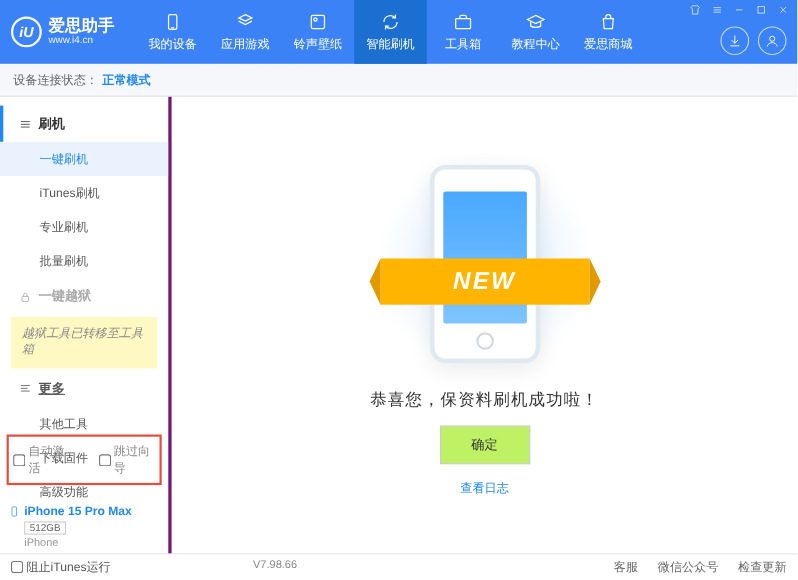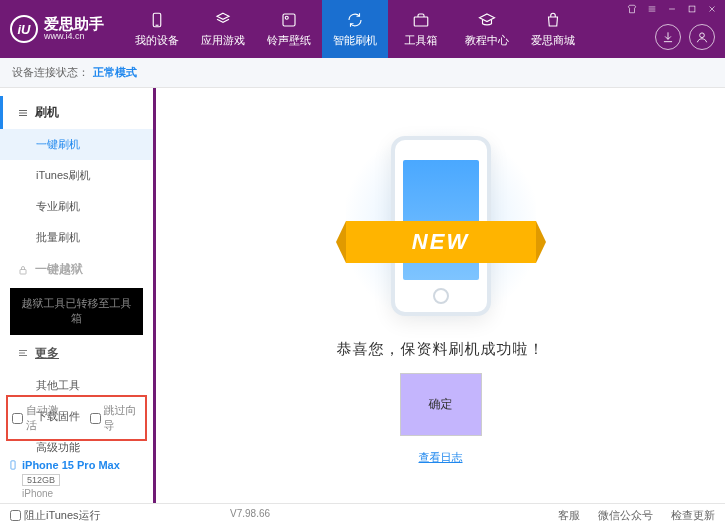--- a/index.html
+++ b/index.html
@@ -1,19 +1,19 @@
 <!DOCTYPE html>
 <html><head>
 <meta charset="utf-8">
 <style>
 * { margin: 0; padding: 0; box-sizing: border-box; font-family: "Microsoft YaHei", Arial, sans-serif; }
 body { width: 725px; height: 527px; background: #fff; overflow: hidden; }
 
 
-.header { height: 58px; background: #701a75; display: flex; align-items: center; padding: 0 10px; position: relative; }
+.header { height: 58px; background: #3b82f6; display: flex; align-items: center; padding: 0 10px; position: relative; }
 .logo-area { display: flex; align-items: center; gap: 6px; padding-right: 20px; }
 .logo-circle { width: 28px; height: 28px; border: 2px solid #fff; border-radius: 50%; display: flex; align-items: center; justify-content: center; color: #fff; font-weight: bold; font-size: 13px; font-style: italic; }
 .logo-text { color: #fff; }
 .logo-title { font-size: 15px; font-weight: bold; line-height: 1.1; }
 .logo-url { font-size: 9px; opacity: 0.9; line-height: 1.1; }
 
 .navs { display: flex; height: 100%; }
 .nav-item { width: 66px; display: flex; flex-direction: column; align-items: center; justify-content: center; color: #fff; font-size: 11px; gap: 4px; cursor: pointer; }
 .nav-item.active { background: #1a6fd0; }
 .nav-icon { width: 18px; height: 18px; display: flex; align-items: center; justify-content: center; }
@@ -32,21 +32,21 @@
 .status-mode { color: #2088ee; font-weight: bold; margin-left: 4px; }
 
 
 .body { display: flex; height: calc(100% - 58px - 30px - 24px); }
 .sidebar { width: 156px; border-right: 3px solid #701a75; padding: 8px 0; overflow-y: auto; position: relative; }
 .side-header { display: flex; align-items: center; gap: 6px; padding: 8px 14px; font-size: 12px; color: #333; border-left: 3px solid #2088ee; font-weight: bold; }
 .side-header.gray { color: #aaa; border-left-color: transparent; }
 .side-header svg { width: 12px; height: 12px; stroke: currentColor; fill: none; stroke-width: 1.5; }
 .side-item { padding: 8px 14px 8px 36px; font-size: 11px; color: #555; cursor: pointer; }
 .side-item.active { background: #eaf3fd; color: #2088ee; }
-.side-item.sub { color: #888; background: #000000; margin: 2px 10px; padding: 8px 10px; line-height: 1.4; text-align: center; }
+.side-item.sub { color: #888; background: #fef9c3; margin: 2px 10px; padding: 8px 10px; line-height: 1.4; text-align: left; font-style: italic; }
 
 .checkbox-row-outer { position: absolute; left: 6px; right: 6px; bottom: 62px; border: 2px solid #e74c3c; padding: 6px 4px; display: flex; gap: 26px; align-items: center; }
 .cb { display: flex; align-items: center; gap: 3px; font-size: 11px; color: #888; }
 .cb input { width: 11px; height: 11px; }
 
 .device-info { position: absolute; left: 8px; bottom: 4px; font-size: 11px; }
 .device-name { color: #2088ee; font-weight: bold; display: flex; align-items: center; gap: 4px; }
 .device-name svg { width: 10px; height: 14px; stroke: #2088ee; fill: none; stroke-width: 1.5; }
 .device-storage { display: inline-block; border: 1px solid #ccc; padding: 0 4px; font-size: 9px; color: #666; margin: 2px 0 2px 14px; }
 .device-model { color: #999; font-size: 10px; margin-left: 14px; }
@@ -57,22 +57,22 @@
 .phone-glow { position: absolute; inset: -20px; background: radial-gradient(circle, rgba(100,180,255,0.25) 0%, transparent 65%); }
 .phone-body { position: absolute; left: 25px; top: 10px; width: 100px; height: 180px; background: #fff; border: 4px solid #e0e8f0; border-radius: 14px; box-shadow: 0 6px 20px rgba(0,0,0,0.08); }
 .phone-screen { position: absolute; left: 8px; top: 20px; right: 8px; height: 120px; background: linear-gradient(180deg,#4aa8ff 0%,#7ec4ff 100%); border-radius: 2px; }
 .phone-home { position: absolute; bottom: 8px; left: 50%; transform: translateX(-50%); width: 16px; height: 16px; border: 2px solid #d0d8e0; border-radius: 50%; }
 .new-banner { position: absolute; left: -20px; right: -20px; top: 95px; height: 42px; background: #ffb400; display: flex; align-items: center; justify-content: center; color: #fff; font-weight: 900; font-size: 22px; letter-spacing: 2px; font-style: italic; }
 .new-banner::before, .new-banner::after { content: ""; position: absolute; top: 0; border-style: solid; }
 .new-banner::before { left: -10px; border-width: 21px 10px 21px 0; border-color: transparent #e09a00 transparent transparent; }
 .new-banner::after { right: -10px; border-width: 21px 0 21px 10px; border-color: transparent transparent transparent #e09a00; }
 
 .success-text { font-size: 15px; color: #333; letter-spacing: 1px; }
-.ok-btn { padding: 22px 28px; border: 1px solid #ccc; background: #c4b5fd; font-size: 12px; color: #333; cursor: pointer; }
-.log-link { font-size: 11px; color: #2088ee; cursor: pointer; text-decoration: underline; }
+.ok-btn { padding: 8px 28px; border: 1px solid #ccc; background: #bef264; font-size: 12px; color: #333; cursor: pointer; }
+.log-link { font-size: 11px; color: #2088ee; cursor: pointer; }
 
 
 .footer { height: 24px; border-top: 1px solid #e5e5e5; display: flex; align-items: center; padding: 0 10px; font-size: 11px; color: #666; }
 .footer .cb { color: #555; }
 .footer-right { margin-left: auto; display: flex; gap: 18px; align-items: center; }
 .footer-right span { cursor: pointer; }
 .version { margin-left: auto; margin-right: 20px; font-size: 10px; color: #888; position: absolute; left: 220px; }
 .footer-inner { display: flex; width: 100%; position: relative; align-items: flex-start; }
 </style>
 </head>

